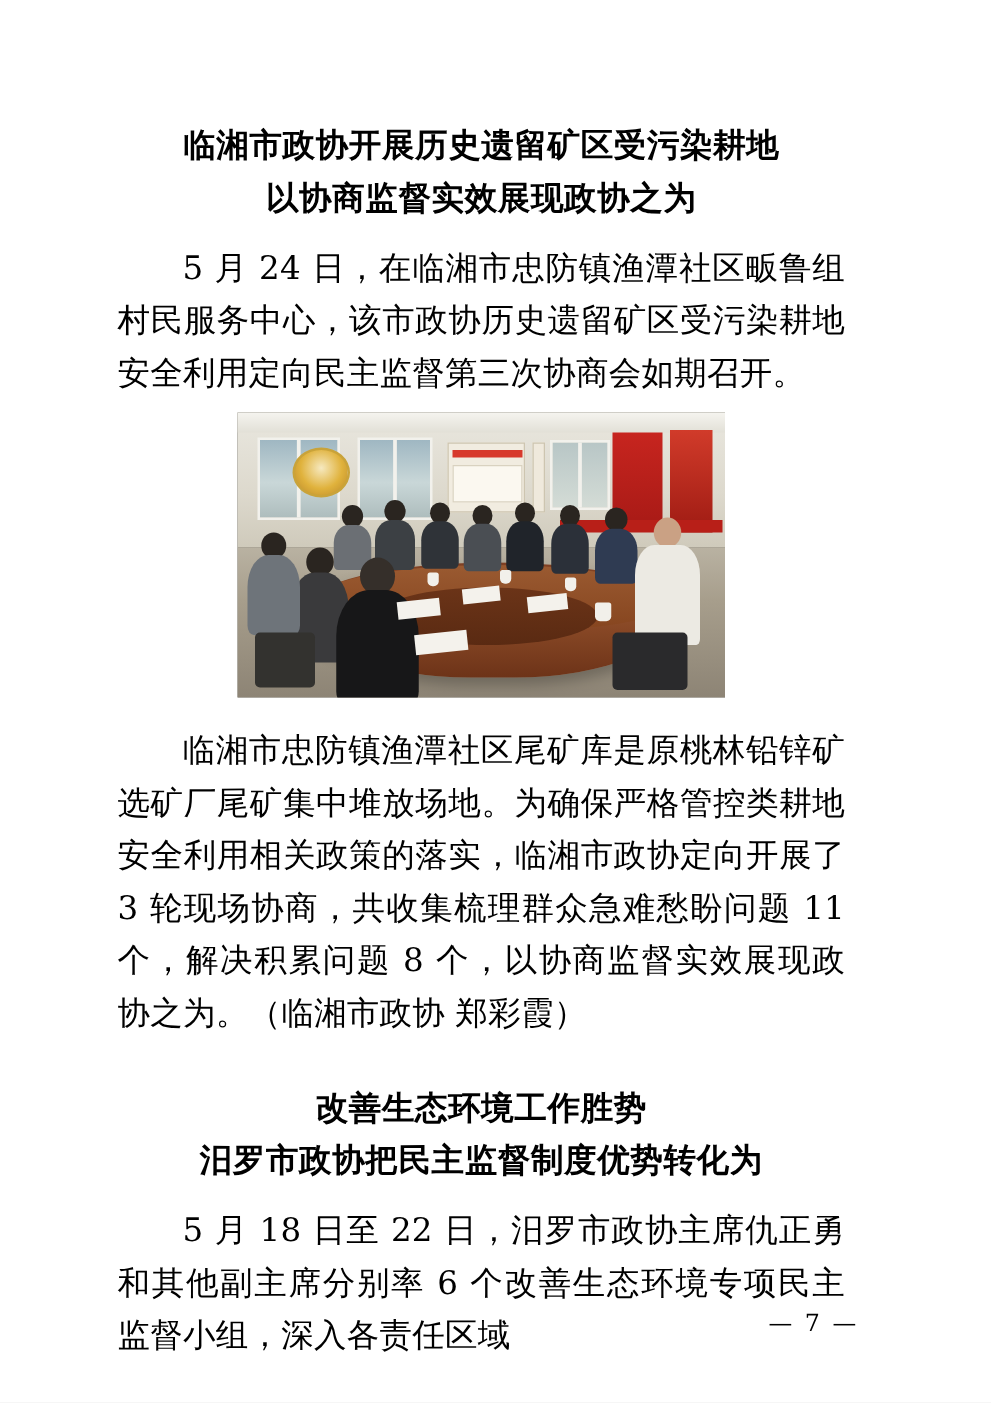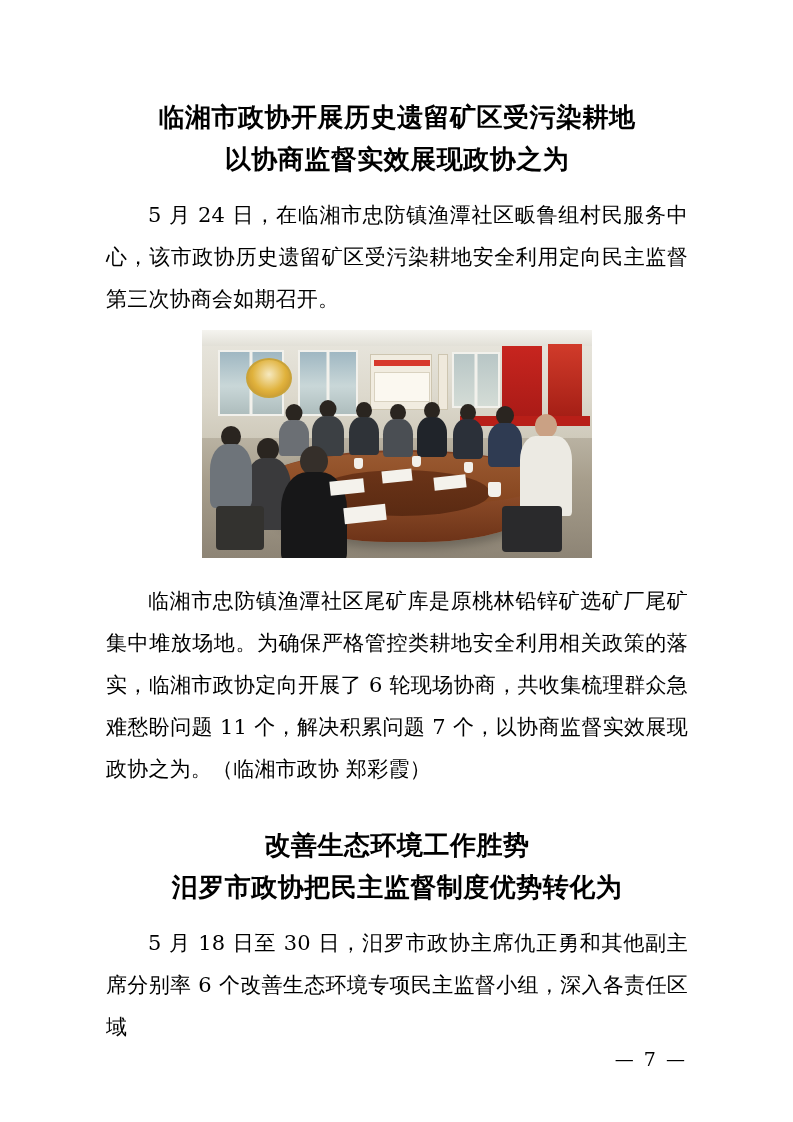--- a/index.html
+++ b/index.html
@@ -12,40 +12,40 @@
     width: 793px;
     height: 1122px;
     background: #ffffff;
     margin: 0 auto;
     overflow: hidden;
     font-family: "DejaVu Sans", "Liberation Sans", sans-serif;
     color: #000;
   }
   .content {
     position: absolute;
-    left: 106px;
+    left: 94px;
     top: 96px;
     width: 582px;
   }
   .article-title {
     text-align: center;
     font-family: "DejaVu Serif", "Liberation Serif", serif;
     font-weight: bold;
     font-size: 26px;
     line-height: 42px;
     letter-spacing: 0.5px;
     margin: 0;
     color: #000;
   }
   .article-title .line {
     display: block;
   }
   .para {
     font-family: "DejaVu Serif", "Liberation Serif", serif;
-    font-size: 21px;
+    font-size: 26px;
     line-height: 42px;
     text-align: justify;
     text-justify: inter-ideograph;
     margin: 0;
     letter-spacing: 0.2px;
     color: #000;
   }
   .para.indent {
     text-indent: 2em;
   }
@@ -289,29 +289,29 @@
 
         <div class="ph-paper" style="left:128px; top:150px; width:34px; height:14px;"></div>
         <div class="ph-paper" style="left:180px; top:140px; width:30px; height:12px;"></div>
         <div class="ph-paper" style="left:232px; top:146px; width:32px; height:13px;"></div>
         <div class="ph-paper" style="left:142px; top:176px; width:42px; height:16px;"></div>
       </div>
     </div>
 
     <div class="sp-2"></div>
 
-    <p class="para indent">临湘市忠防镇渔潭社区尾矿库是原桃林铅锌矿选矿厂尾矿集中堆放场地。为确保严格管控类耕地安全利用相关政策的落实，临湘市政协定向开展了 6 轮现场协商，共收集梳理群众急难愁盼问题 11 个，解决积累问题 7 个，以协商监督实效展现政协之为。（临湘市政协 郑彩霞）</p>
+    <p class="para indent">临湘市忠防镇渔潭社区尾矿库是原桃林铅锌矿选矿厂尾矿集中堆放场地。为确保严格管控类耕地安全利用相关政策的落实，临湘市政协定向开展了 3 轮现场协商，共收集梳理群众急难愁盼问题 11 个，解决积累问题 8 个，以协商监督实效展现政协之为。（临湘市政协 郑彩霞）</p>
 
     <div class="sp-3"></div>
 
     <h1 class="article-title">
       <span class="line">改善生态环境工作胜势</span>
       <span class="line">汨罗市政协把民主监督制度优势转化为</span>
     </h1>
 
     <div class="sp-1"></div>
 
-    <p class="para indent">5 月 18 日至 30 日，汨罗市政协主席仇正勇和其他副主席分别率 6 个改善生态环境专项民主监督小组，深入各责任区域</p>
+    <p class="para indent">5 月 18 日至 22 日，汨罗市政协主席仇正勇和其他副主席分别率 6 个改善生态环境专项民主监督小组，深入各责任区域</p>
 
   </div>
 
   <div class="page-number">— 7 —</div>
 </div>
 
 </body></html>

